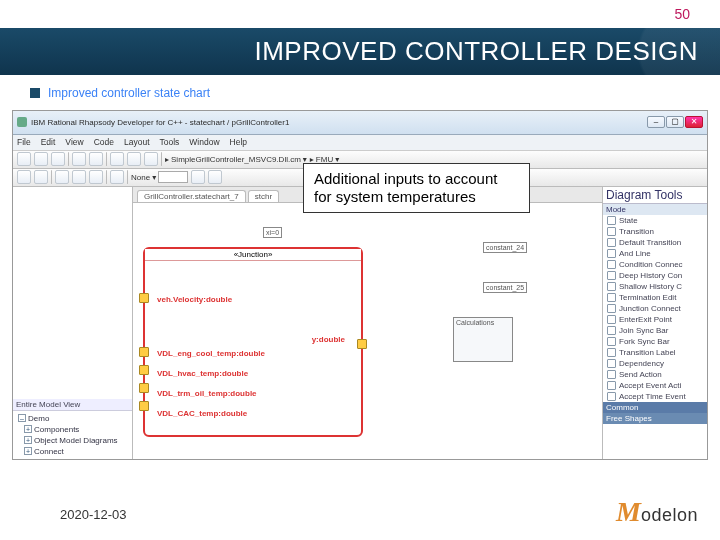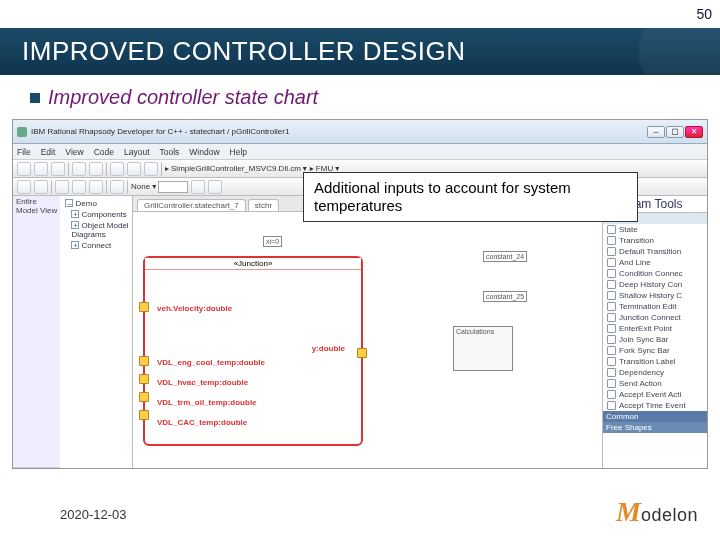--- a/index.html
+++ b/index.html
@@ -1,20 +1,20 @@
 <!DOCTYPE html>
 <html><head>
 <meta charset="utf-8">
 <style>
   * { box-sizing: border-box; margin: 0; padding: 0; }
   body { width: 720px; height: 540px; background: #fff; font-family: Arial, sans-serif; position: relative; overflow: hidden; }
-  .page-number { position: absolute; top: 6px; right: 8px; font-size: 14px; color: #0f172a; }
-  .title-bar { background: linear-gradient(180deg, #1a4a68 0%, #0f344d 100%); color: #fff; padding: 8px 22px; font-size: 26px; font-weight: 300; letter-spacing: 0.5px; margin-top: 28px; position: relative; }
+  .page-number { position: absolute; top: 6px; right: 30px; font-size: 14px; color: #be185d; }
+  .title-bar { background: linear-gradient(180deg, #1a4a68 0%, #0f344d 100%); color: #fff; padding: 8px 22px; font-size: 26px; font-weight: 300; letter-spacing: 0.5px; margin-top: 28px; position: relative; text-align: right; }
   .title-bar::after { content:''; position:absolute; right:0; top:0; bottom:0; width:180px; background: radial-gradient(circle at 80% 50%, rgba(255,255,255,0.05) 30%, transparent 32%); }
-  .subtitle { padding: 10px 30px 4px 30px; font-size: 20px; color: #701a75; font-style: italic; }
+  .subtitle { padding: 10px 30px 4px 30px; font-size: 12px; color: #3b82f6; }
   .subtitle .bullet { display:inline-block; width:10px; height:10px; background:#1a4a68; margin-right:8px; vertical-align: middle; }
   .subtitle span.txt { vertical-align: middle; }
 
   .screenshot { margin: 6px 12px 0 12px; border: 1px solid #999; height: 350px; font-size: 9px; background:#fff; position: relative; display:flex; flex-direction:column; }
   .win-titlebar { background: linear-gradient(#e8f0f8,#d0e0f0); height:24px; display:flex; align-items:center; padding:10px 4px; border-bottom:1px solid #9ab; }
   .win-titlebar .icon { width:10px; height:10px; background:#6a8; border-radius:2px; margin-right:4px; }
   .win-titlebar .title { flex:1; color:#2a2a2a; font-size:8px; }
   .win-btns { display:flex; gap:1px; margin-left:auto; }
   .win-btn { width:18px; height:12px; border:1px solid #89a; border-radius:2px; background:linear-gradient(#f6faff,#dde8f4); display:flex; align-items:center; justify-content:center; font-size:8px; line-height:1; }
   .win-btn.close { background:linear-gradient(#f3a,#d23); color:#fff; border-color:#b13; }
@@ -24,21 +24,21 @@
   .tool { width:14px; height:14px; border:1px solid #c0c8d0; border-radius:2px; background:linear-gradient(#fff,#e8eef6); }
   .tool.sep { width:1px; background:#bbb; border:none; height:14px; }
   .topt { font-size:8px; color:#333; display:flex; align-items:center; gap:2px; }
   .topt select, .topt input { font-size:8px; height:12px; border:1px solid #aaa; background:#fff; }
 
   .tabs { height:16px; background:#e8e8e8; border-bottom:1px solid #bbb; display:flex; align-items:flex-end; padding:0 4px; gap:2px; }
   .tab { background:#fff; border:1px solid #bbb; border-bottom:none; border-radius:3px 3px 0 0; padding:1px 6px; font-size:8px; color:#555; }
   .tab.active { font-weight:normal; }
 
   .ide-body { flex:1; display:flex; background:#fff; overflow:hidden; }
-  .sidebar-left { width:120px; border-right:1px solid #bbb; display:flex; flex-direction:row;justify-content:flex-end; }
+  .sidebar-left { width:120px; border-right:1px solid #bbb; display:flex; flex-direction:column;justify-content:flex-end; }
   .view-label { background:#eef; border-bottom:1px solid #ccd; padding:1px 3px; font-size:8px; color:#445; }
   .tree { font-size:8px; padding:2px 3px; color:#334; }
   .tree .node { padding:1px 0 1px 8px; }
   .tree .node.root { padding-left:2px; }
   .tree .glyph { display:inline-block; width:8px; height:8px; border:1px solid #89a; background:#fff; font-size:7px; line-height:7px; text-align:center; margin-right:2px; color:#357; }
 
   .canvas { flex:1; background:#fff; position:relative; overflow:hidden; }
   .block { position:absolute; border:2px solid #d33; border-radius:6px; background:#fff; }
   .block .hdr { background:#fff; border-bottom:1px solid #d99; text-align:center; font-size:8px; padding:1px; }
   .block .hdrname { font-weight:bold; color:#d33; font-size:9px; }
@@ -244,20 +244,20 @@
       <div class="palette-item">
           <span class="picon"></span>
           <span>Accept Time Event</span>
         </div>
       <div class="palette-grp" style="background:#5a7ba8;color:#fff">Common</div>
       <div class="palette-grp" style="background:#6a8bb2;color:#fff">Free Shapes</div>
     </div>
   </div>
 
 
-  <div class="callout" style="left:290px; top:52px; width:335px;">Additional inputs to account for system temperatures</div>
+  <div class="callout" style="left:290px; top:52px; width:227px;">Additional inputs to account for system temperatures</div>
 </div>
 
 <div class="footer-date">2020-12-03</div>
 <div class="footer-logo">
   <span class="M">M</span>
     <span class="rest">odelon</span>
 </div>
 
 </body></html>

